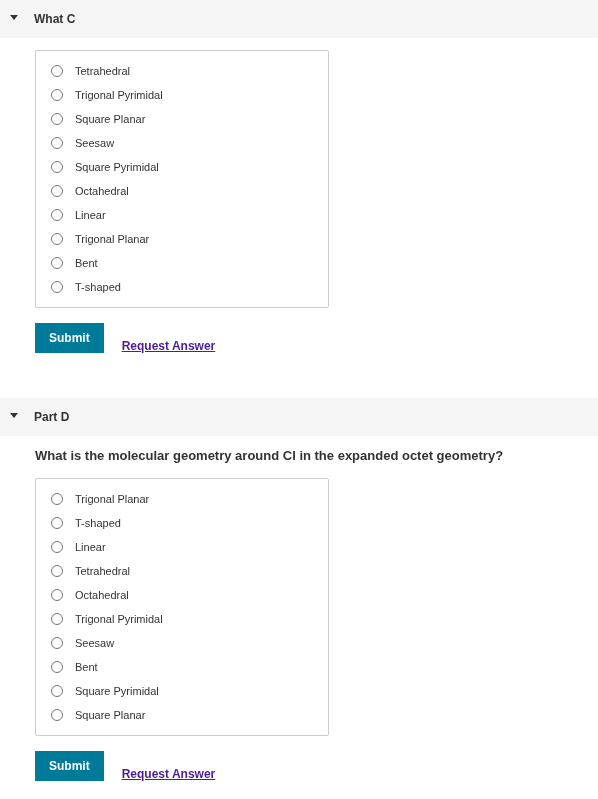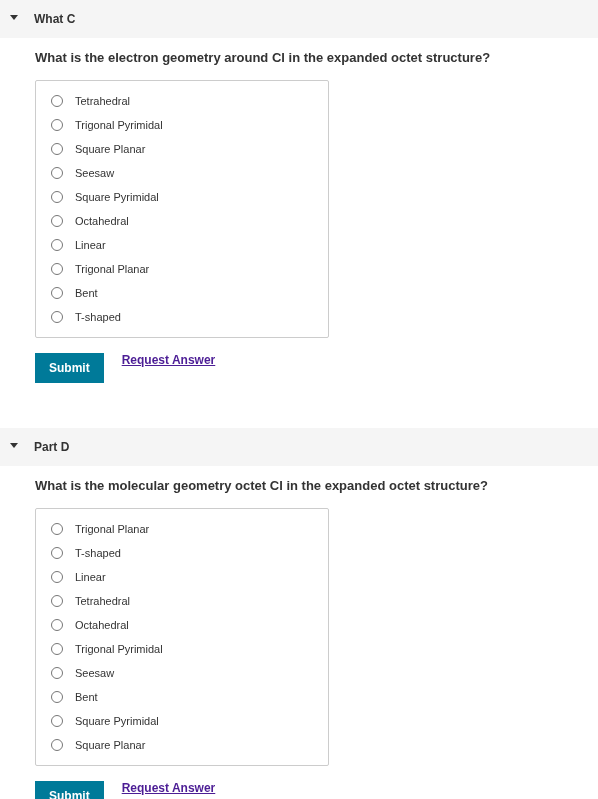--- a/index.html
+++ b/index.html
@@ -63,21 +63,21 @@
       height: 12px;
     }
     .option-row label {
       font-size: 11px;
       color: #333;
       cursor: pointer;
     }
     .action-row {
       margin-top: 15px;
       display: flex;
-      align-items: flex-start;
+      align-items: flex-end;
       gap: 18px;
     }
     .submit-btn {
       background: #007a99;
       color: #fff;
       border: none;
       padding: 8px 14px;
       font-size: 12px;
       font-weight: bold;
       cursor: pointer;
@@ -95,21 +95,20 @@
   </style>
 </head>
 <body>
 
 <div class="part-header">
   <span class="collapse-icon"></span>
   <span class="part-label">What C</span>
 </div>
 
 <div class="question-block">
-  <div class="question-text">What is the electron geometry around Cl in the expanded octet structure?</div>
 
   <div class="options-box">
     <div class="option-row">
       <input type="radio" name="partC" style="">
       <label>Tetrahedral</label>
     </div>
     <div class="option-row">
       <input type="radio" name="partC" style="">
       <label>Trigonal Pyrimidal</label>
     </div>
@@ -154,21 +153,21 @@
 </div>
 
 <div class="spacer"></div>
 
 <div class="part-header">
   <span class="collapse-icon"></span>
   <span class="part-label">Part D</span>
 </div>
 
 <div class="question-block">
-  <div class="question-text">What is the molecular geometry octet Cl in the expanded octet structure?</div>
+  <div class="question-text">What is the molecular geometry around Cl in the expanded octet geometry?</div>
 
   <div class="options-box">
     <div class="option-row">
       <input type="radio" name="partD" style="">
       <label>Trigonal Planar</label>
     </div>
     <div class="option-row">
       <input type="radio" name="partD" style="">
       <label>T-shaped</label>
     </div>

